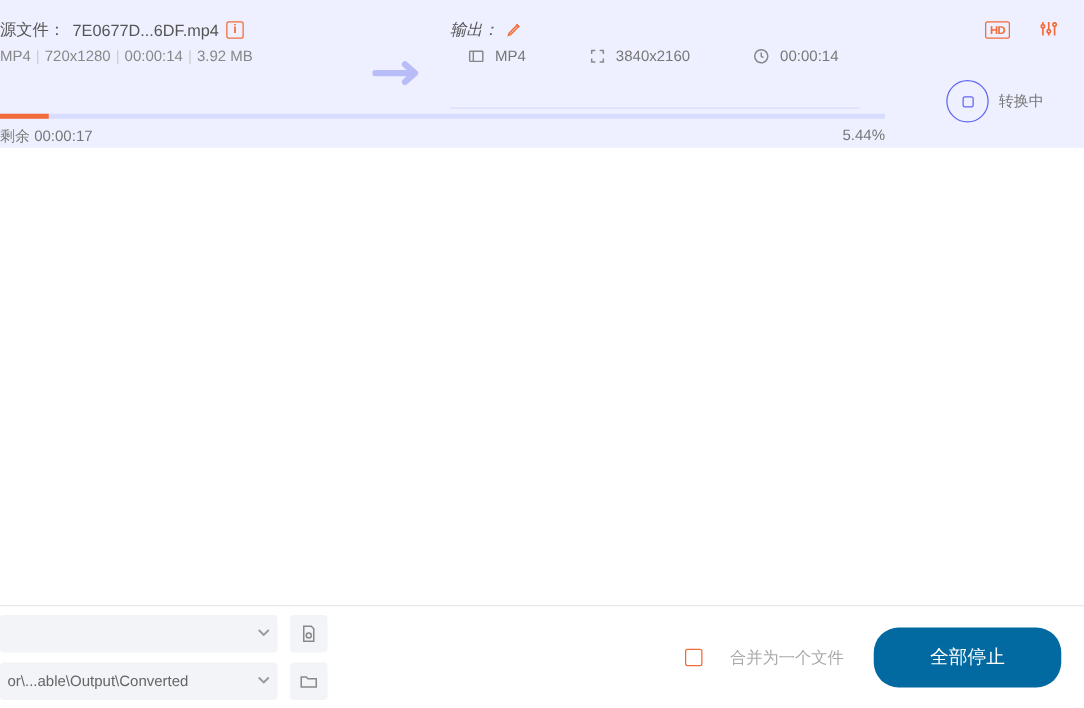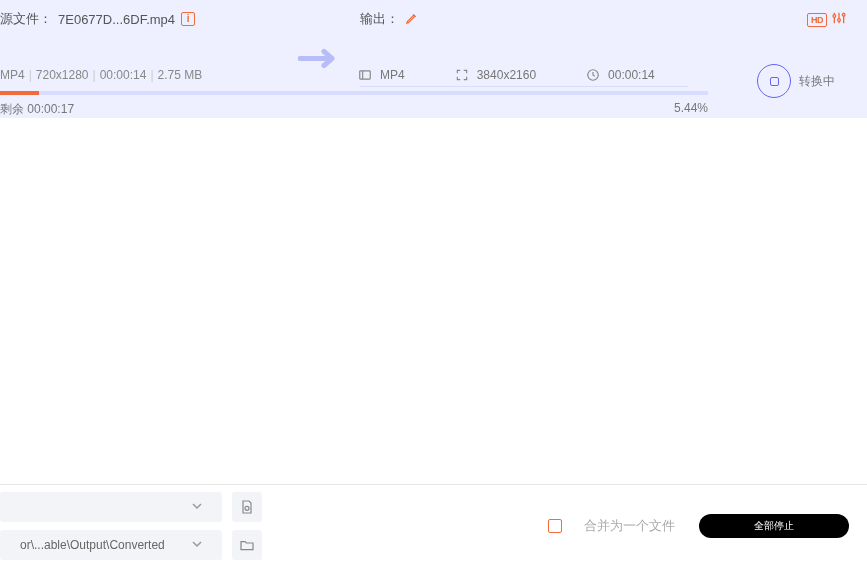--- a/index.html
+++ b/index.html
@@ -16,41 +16,42 @@
     .top-list {
       background: #eef0ff;
       padding-top: 10px;
     }
     .item-card {
       background: #eef0ff;
       padding: 0 0 0 0;
     }
     .item-row1 {
       display: flex;
-      align-items: flex-start;
+      align-items: center;
       height: 28px;
     }
     .source-block {
       flex: 0 0 360px;
       display: flex;
       align-items: center;
       gap: 6px;
     }
     .output-block {
       flex: 1;
       display: flex;
       align-items: center;
       gap: 6px;
+      font-style: italic;
     }
     .output-filename { color: #555; }
     .edit-icon svg { width: 14px; height: 14px; }
     .right-icons {
       display: flex;
       align-items: center;
-      gap: 4px;
+      gap: 23px;
       padding-right: 20px;
     }
     .info-icon {
       display: inline-flex;
       width: 14px;
       height: 14px;
       border: 1.5px solid #f26b3a;
       color: #f26b3a;
       font-size: 10px;
       font-weight: bold;
@@ -67,23 +68,24 @@
       font-weight: bold;
       padding: 0 3px;
       height: 14px;
       align-items: center;
       border-radius: 2px;
       letter-spacing: -0.5px;
     }
     .settings-icon svg { width: 16px; height: 16px; }
     .item-row2 {
       display: flex;
-      align-items: flex-end;
+      align-items: flex-start;
       height: 44px;
       position: relative;
+      gap: 16px;
     }
     .source-meta {
       flex: 0 0 290px;
       color: #888;
       font-size: 12px;
       display: flex;
       gap: 4px;
     }
     .sep { color: #ccc; }
     .arrow {
@@ -186,21 +188,21 @@
       gap: 10px;
     }
     .dd {
       width: 222px;
       height: 30px;
       background: #f2f4f7;
       border-radius: 3px;
       display: flex;
       align-items: center;
       justify-content: flex-end;
-      padding: 0 20px;
+      padding: 0 6px;
       color: #999;
       cursor: pointer;
     }
     .dd.with-text { justify-content: space-between; color: #666; font-size: 12px; }
     .dd .caret svg { width: 10px; height: 10px; }
     .square-btn {
       width: 30px;
       height: 30px;
       background: #f2f4f7;
       border-radius: 3px;
@@ -221,25 +223,25 @@
     .checkbox {
       width: 14px;
       height: 14px;
       border: 1.5px solid #f26b3a;
       border-radius: 2px;
       cursor: pointer;
     }
     .merge-label { color: #aaa; font-size: 13px; }
     .stop-all-btn {
       width: 150px;
-      height: 24px;
+      height: 48px;
       border: none;
-      background: #000000;
+      background: #0369a1;
       color: #fff;
-      font-size: 10px;
+      font-size: 15px;
       border-radius: 20px;
       cursor: pointer;
       margin-right: 18px;
     }
     .content-wrap { position: relative; }
   </style>
 </head>
 <body>
 
 <div class="content-wrap">
@@ -277,21 +279,21 @@
       </div>
 
       <div class="item-row2">
         <div class="source-meta">
           <span>MP4</span>
           <span class="sep">|</span>
           <span>720x1280</span>
           <span class="sep">|</span>
           <span>00:00:14</span>
           <span class="sep">|</span>
-          <span>2.75 MB</span>
+          <span>3.92 MB</span>
         </div>
 
         <div class="arrow">
           <svg viewBox="0 0 42 24">
               <path d="M2 12 L32 12 M26 5 L34 12 L26 19" stroke="#b8bdf7" stroke-width="5" fill="none" stroke-linecap="round" stroke-linejoin="round"></path>
             </svg>
         </div>
 
         <div class="output-meta">
           <span class="meta-chip">

